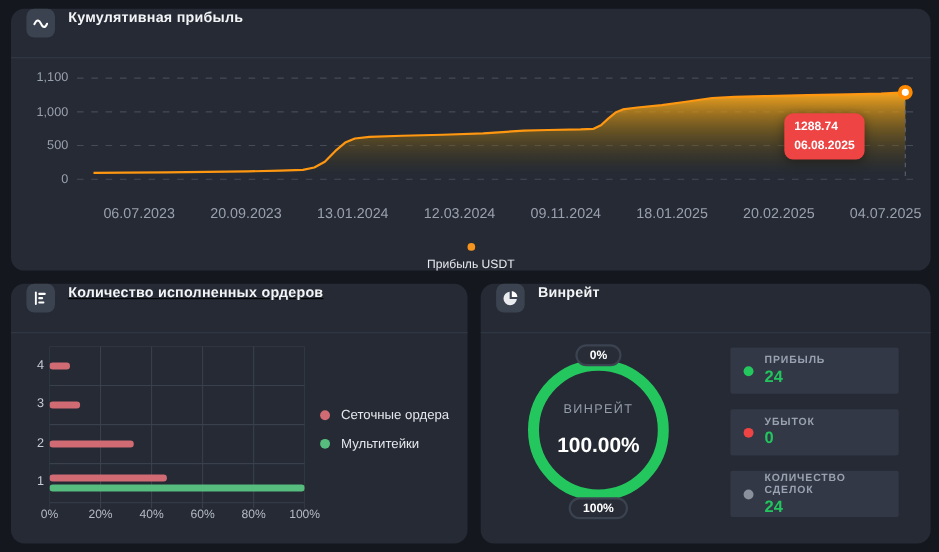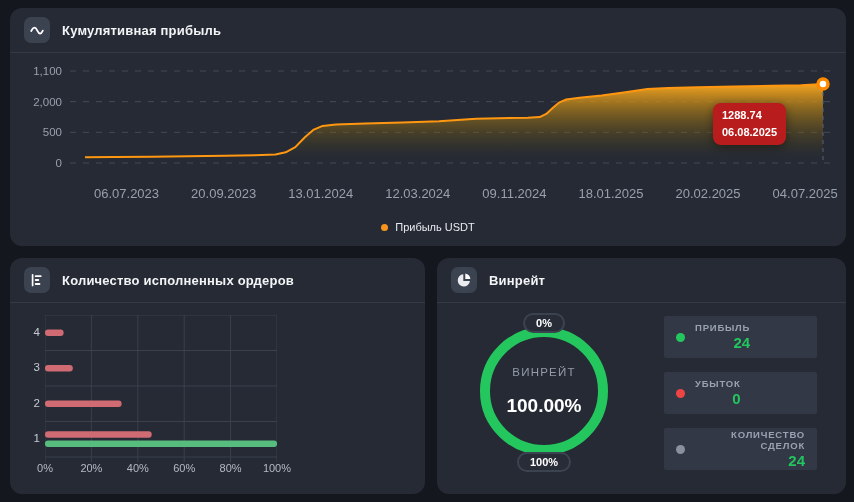--- a/index.html
+++ b/index.html
@@ -1,39 +1,39 @@
 <!DOCTYPE html>
 <html><head>
 <meta charset="utf-8">
 <style>
   html,body{margin:0;padding:0;background:#14171e;}
   .page{position:relative;width:854px;height:502px;background:#14171e;
         font-family:"Liberation Sans","DejaVu Sans",sans-serif;overflow:hidden;}
   .panel{position:absolute;background:#252a34;border-radius:12px;}
   #panel-profit{left:10px;top:8px;width:836px;height:238px;}
-  #panel-orders{left:10px;top:258px;width:415px;height:236px;}
+  #panel-orders{left:10px;top:258px;width:415px;height:236px;text-decoration:underline;}
   #panel-winrate{left:437px;top:258px;width:409px;height:236px;}
-  .panel-header{display:flex;align-items:center;gap:12px;height:44px;padding:0 14px;
+  .panel-header{display:flex;align-items:flex-start;gap:12px;height:44px;padding:0 14px;
                 border-bottom:1px solid #343a46;}
   .icon-chip{width:26px;height:26px;border-radius:7px;background:#3c4350;flex:0 0 auto;
              display:flex;align-items:center;justify-content:center;}
   .panel-title{font-size:13px;font-weight:bold;color:#f3f4f6;letter-spacing:.2px;}
 
   
   #profit-plot{position:absolute;left:60px;top:56px;width:765px;height:108px;}
   #profit-ylabels{position:absolute;left:8px;top:56px;width:44px;height:108px;}
   #profit-ylabels span{position:absolute;right:0;font-size:11.5px;color:#99a0ad;}
   #profit-xlabels{position:absolute;left:52px;top:178px;width:716px;display:flex;
                   justify-content:space-between;}
   #profit-xlabels span{font-size:13px;color:#99a0ad;padding-left:32px;}
-  .chart-tooltip{position:absolute;left:643px;top:39px;background:#b91c1c;border-radius:8px;
+  .chart-tooltip{position:absolute;left:643px;top:39px;background:#ef4444;border-radius:8px;
                  padding:4px 9px;color:#fff;font-size:11px;font-weight:bold;line-height:1.55;
                  box-shadow:0 2px 10px rgba(0,0,0,.4);white-space:nowrap;}
   #profit-legend{position:absolute;left:0;right:0;top:213px;display:flex;align-items:center;
-                 justify-content:center;gap:7px;}
+                 justify-content:center;gap:7px;flex-direction:column;}
   #profit-legend .dot{width:7px;height:7px;border-radius:50%;}
   #profit-legend .lbl{font-size:11px;color:#e8eaef;}
 
   
   #orders-plot{position:absolute;left:35px;top:57px;width:232px;height:148px;}
   #orders-cats{position:absolute;left:6px;top:57px;width:24px;height:142px;}
   #orders-cats span{position:absolute;right:0;font-size:11.5px;color:#c6cbd4;}
   #orders-xticks{position:absolute;left:17px;top:204px;width:268px;display:flex;
                  justify-content:space-between;}
   #orders-xticks span{width:36px;text-align:center;font-size:11px;color:#b4bac4;}
@@ -47,21 +47,21 @@
   #donut-center{position:absolute;inset:0;display:flex;flex-direction:column;align-items:center;
                 justify-content:center;text-align:center;}
   .donut-label{font-size:11.5px;color:#949caa;letter-spacing:1.2px;}
   .donut-value{font-size:19px;font-weight:bold;color:#fff;margin-top:17px;}
   .ring-badge{position:absolute;left:107px;transform:translateX(-50%);background:#272c37;
               border:2px solid #3c4350;border-radius:12px;padding:2px 11px;font-size:11px;
               font-weight:bold;color:#fff;white-space:nowrap;}
   #badge-top{top:55px;} #badge-bottom{top:194px;}
   #stats{position:absolute;left:227px;top:58px;width:153px;display:flex;flex-direction:column;gap:14px;}
   .stat-card{height:42px;background:#323845;border-radius:2px;display:flex;align-items:center;
-             gap:10px;padding:0 12px;text-align:right;}
+             gap:10px;padding:0 12px;}
   .stat-dot{width:9px;height:9px;border-radius:50%;flex:0 0 auto;}
   .stat-label{font-size:9.5px;font-weight:bold;color:#9aa2b1;letter-spacing:.8px;}
   .stat-value{font-size:15px;font-weight:bold;color:#22c55e;margin-top:1px;line-height:1.2;}
 </style>
 </head>
 <body>
 
 <div class="page">
 
   <section class="panel" id="panel-profit">
@@ -70,21 +70,21 @@
         <svg width="16" height="16" viewBox="0 0 16 16">
           <path d="M2.2 9 C4.4 4.6,6.4 4.6,8.3 8.6 S 12 12.6,13.8 8.6" fill="none" stroke="#ffffff" stroke-width="1.8" stroke-linecap="round"></path>
         </svg>
       </span>
       <span class="panel-title">Кумулятивная прибыль</span>
     </header>
 
     <div id="profit-ylabels">
         <span style="top: 93px;">0</span>
         <span style="top: 62.3333px;">500</span>
-        <span style="top: 31.6667px;">2,000</span>
+        <span style="top: 31.6667px;">1,000</span>
         <span style="top: 1px;">1,100</span>
       </div>
 
     <div id="profit-plot">
       <svg id="profit-svg" width="765" height="108" viewBox="0 0 765 108">
           <defs>
             <linearGradient id="agrad" x1="0" y1="0" x2="0" y2="1">
               <stop offset="0%" stop-color="#ffaa1e" stop-opacity="0.95"></stop>
               <stop offset="42%" stop-color="#a87a14" stop-opacity="0.55"></stop>
               <stop offset="78%" stop-color="#5a4a18" stop-opacity="0.25"></stop>
@@ -170,20 +170,30 @@
     </div>
     <div id="orders-xticks">
         <span>0%</span>
         <span>20%</span>
         <span>40%</span>
         <span>60%</span>
         <span>80%</span>
         <span>100%</span>
       </div>
 
+    <div id="orders-legend">
+      <div class="legend-item">
+        <span class="dot" style="background:#d06b74;"></span>
+        <span class="lbl">Сеточные ордера</span>
+      </div>
+      <div class="legend-item">
+        <span class="dot" style="background:#57bd7e;"></span>
+        <span class="lbl">Мультитейки</span>
+      </div>
+    </div>
   </section>
 
   <section class="panel" id="panel-winrate">
     <header class="panel-header">
       <span class="icon-chip">
         <svg width="16" height="16" viewBox="0 0 16 16">
           <path d="M7.3 2.3 A6.1 6.1 0 1 0 13.9 8.9 L7.3 8.9 Z" fill="#e9ebef"></path>
           <path d="M9.3 1.6 A6.3 6.3 0 0 1 14.4 6.9 L9.3 6.9 Z" fill="#ffffff"></path>
         </svg>
       </span>

